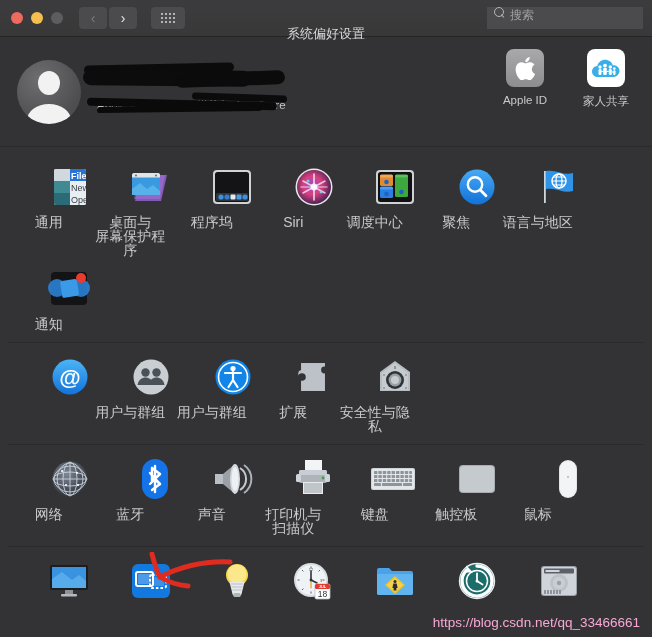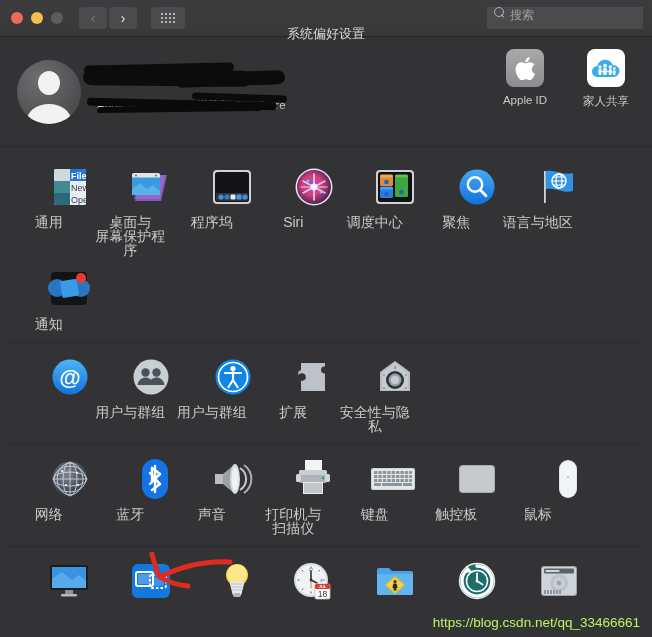--- a/index.html
+++ b/index.html
@@ -116,21 +116,21 @@
     width: 81.5px; text-align: center; padding-top: 5px; padding-bottom: 4px;
   }
   .cell .ico { height: 46px; display: flex; align-items: center; justify-content: flex-end; }
   .cell .cap {
     font-size: 14px; color: #c9c9cb; line-height: 14px; margin-top: 5px;
     padding: 0 2px;
   }
 
   .watermark {
     position: absolute; right: 12px; bottom: 7px;
-    font-size: 13.5px; color: #bef264;
+    font-size: 13.5px; color: #f9a8d4;
   }
 
   
   .arrow-svg { position: absolute; left: 108px; top: 552px; pointer-events: none; }
 </style>
 </head>
 <body>
 
 <div class="window">
 

